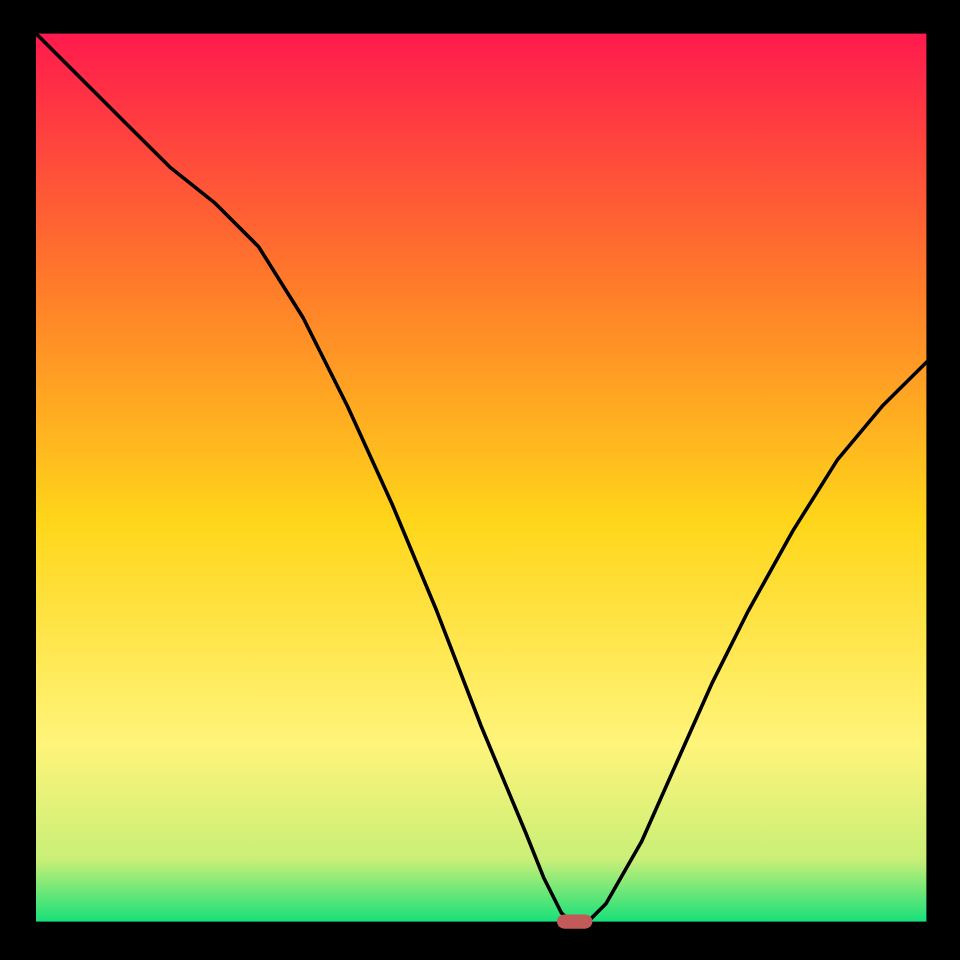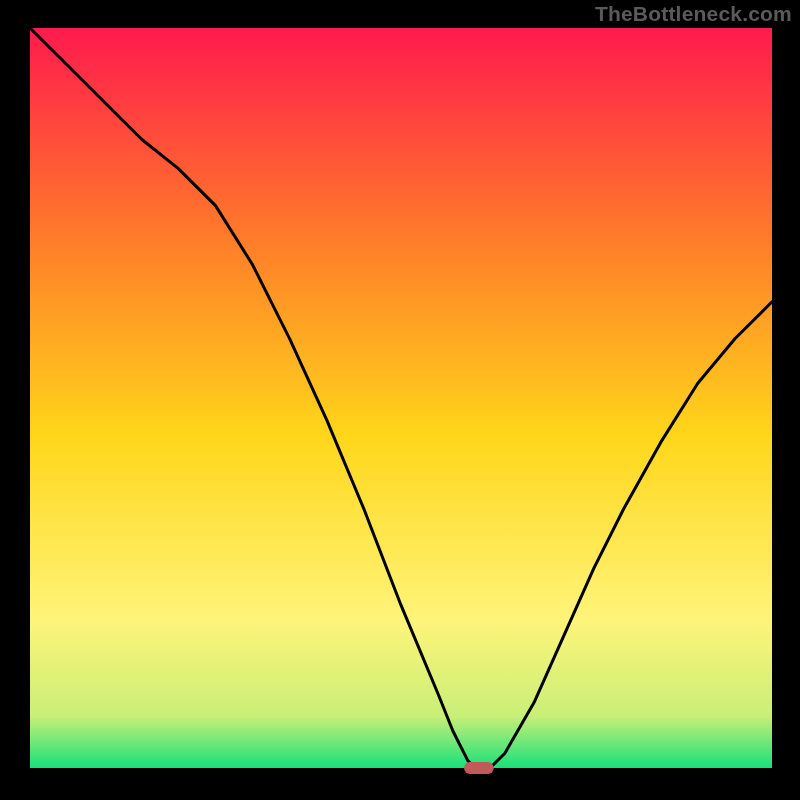--- a/index.html
+++ b/index.html
@@ -30,21 +30,20 @@
   svg.plot {
     position: absolute;
     left: 0;
     top: 0;
   }
 </style>
 </head>
 <body>
 <div class="container">
 
-<div class="watermark">TheBottleneck.com</div>
 
 <svg class="plot" width="800" height="800" viewBox="0 0 800 800">
   <defs>
     <linearGradient id="bg-grad" x1="0" y1="0" x2="0" y2="1">
       <stop id="g0" offset="0%" stop-color="#ff1a4d"></stop>
       <stop id="g1" offset="28%" stop-color="#ff7a2a"></stop>
       <stop id="g2" offset="55%" stop-color="#ffd61a"></stop>
       <stop id="g3" offset="80%" stop-color="#fff47a"></stop>
       <stop id="g4" offset="93%" stop-color="#c9ef77"></stop>
       <stop id="g5" offset="100%" stop-color="#18e07a"></stop>

